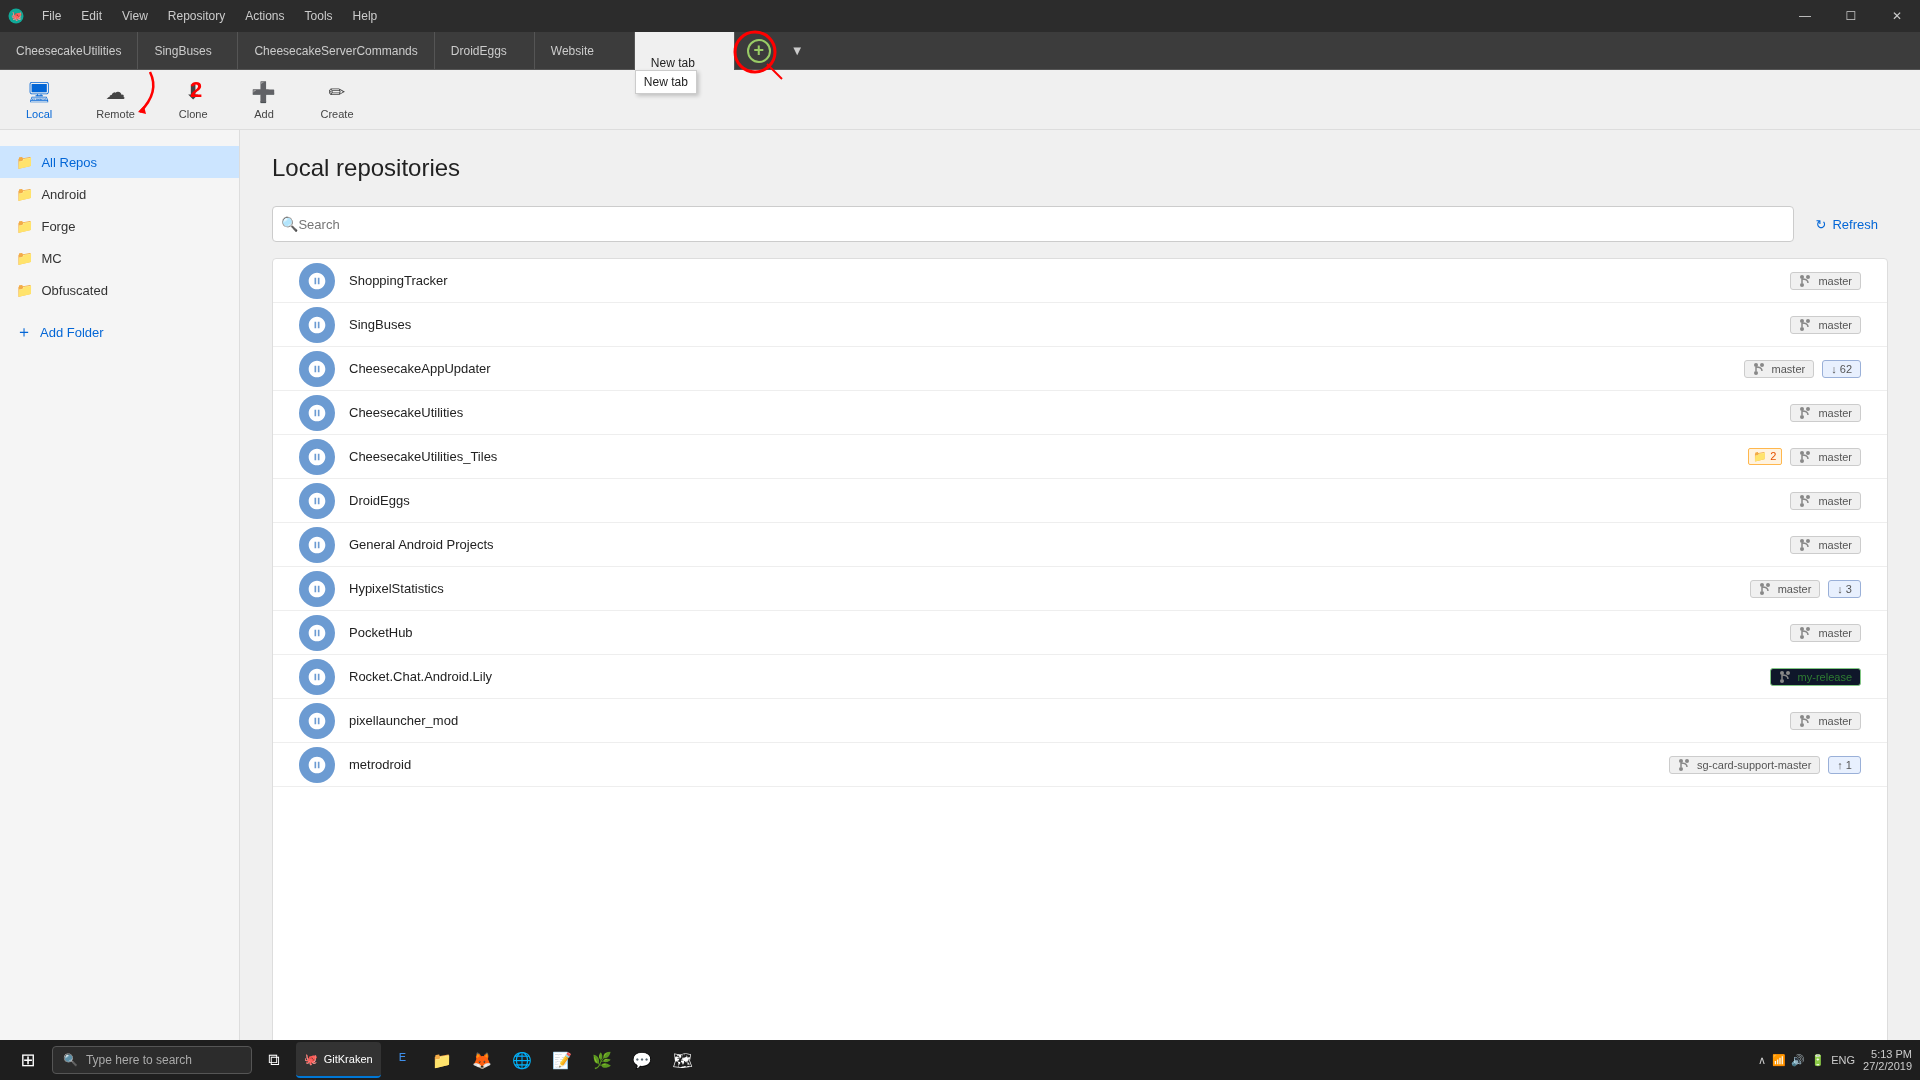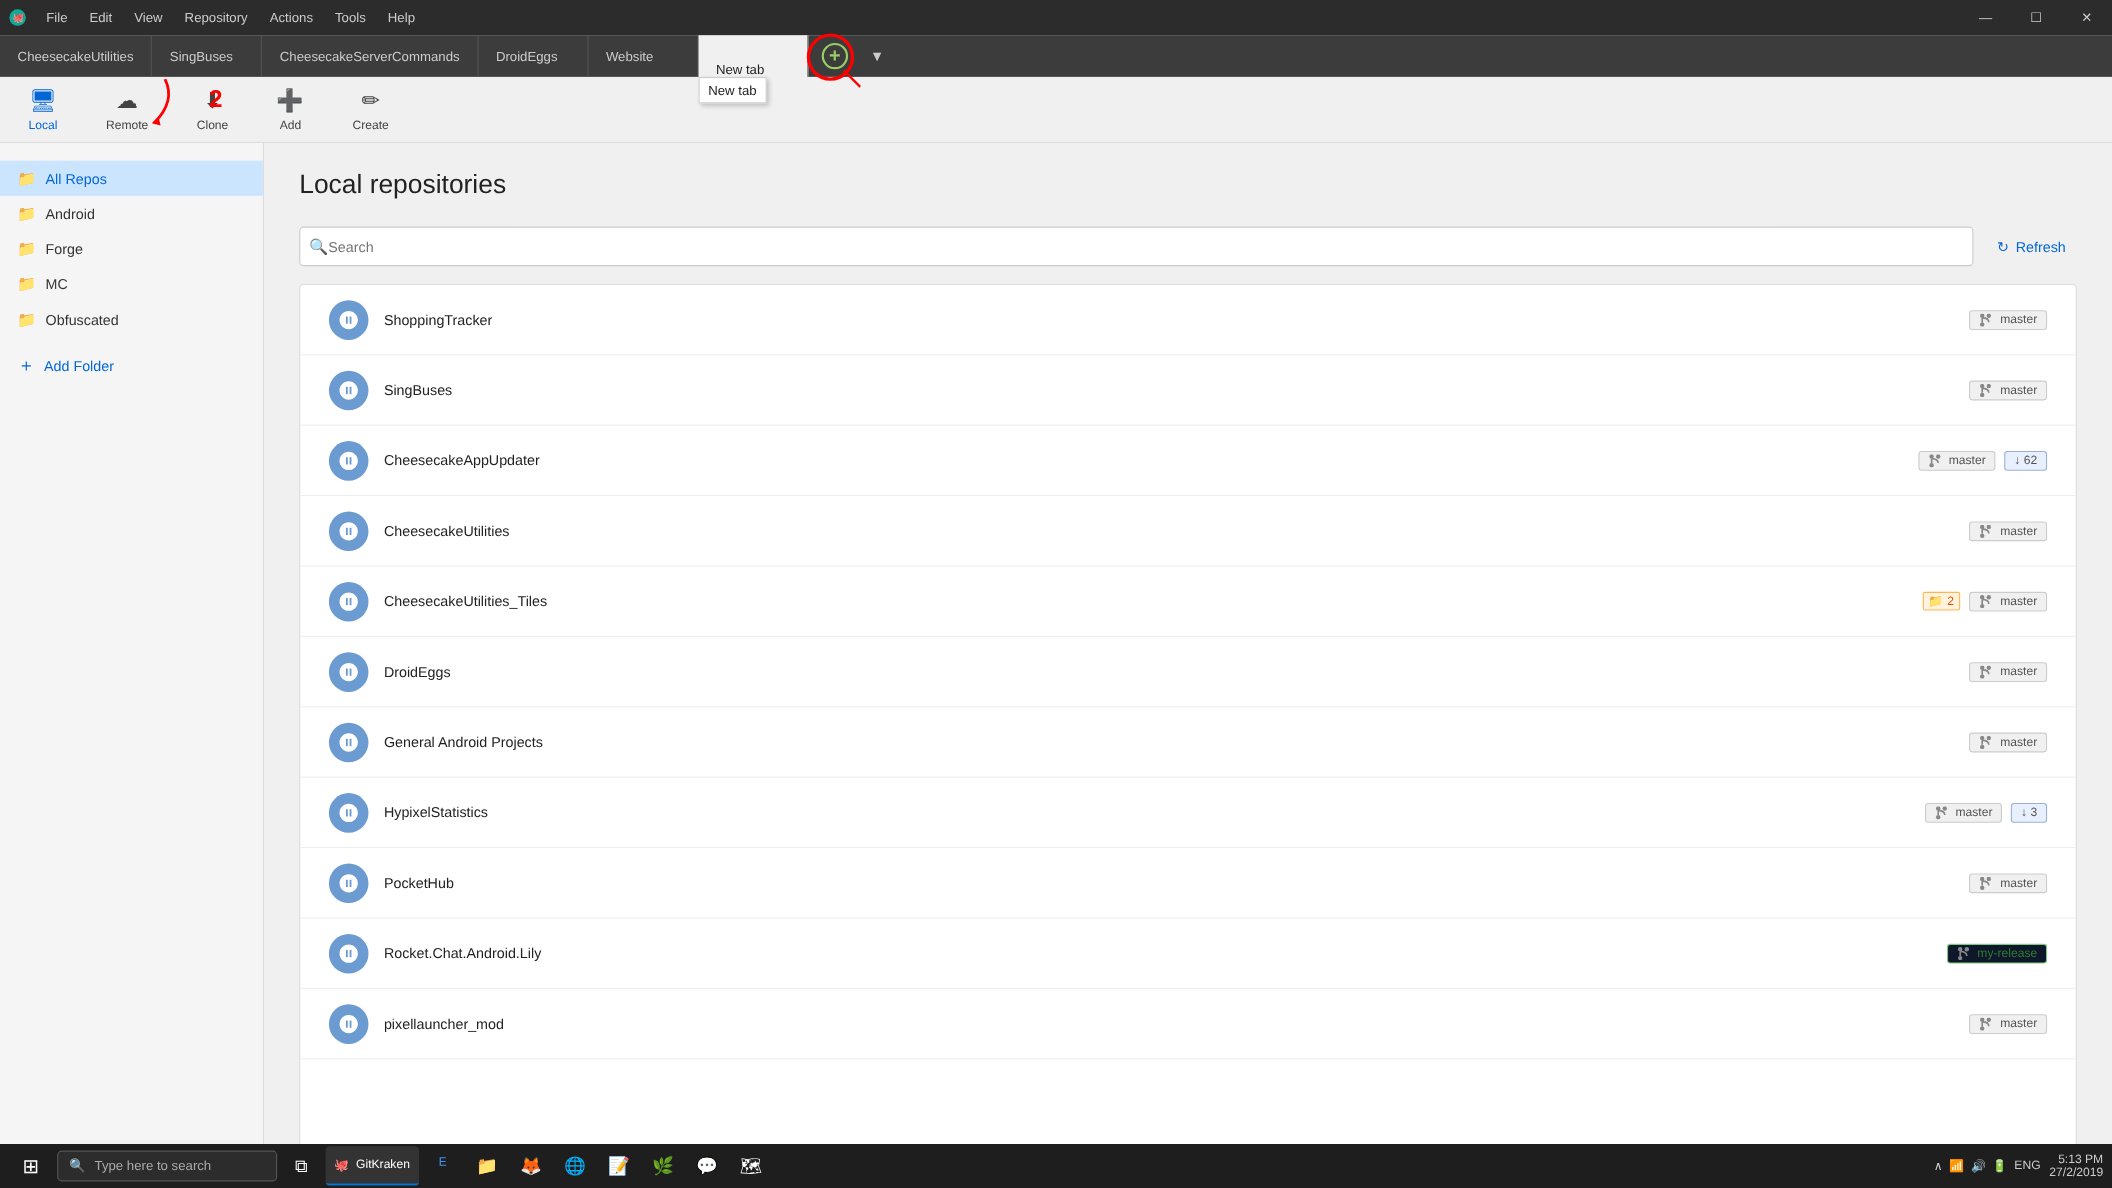--- a/index.html
+++ b/index.html
@@ -50,21 +50,21 @@
 
     
     .search-bar { display: flex; align-items: center; gap: 12px; margin-bottom: 16px; }
     .search-input-wrap { flex: 1; display: flex; align-items: center; background: #fff; border: 1px solid #ccc; border-radius: 4px; padding: 0 8px; height: 36px; }
     .search-input-wrap input { border: none; outline: none; flex: 1; font-size: 13px; color: #ef4444; background: transparent; }
     .search-icon { color: #888; font-size: 14px; }
     .refresh-btn { display: flex; align-items: center; gap: 6px; color: #0366d6; cursor: pointer; font-size: 13px; padding: 6px 10px; border-radius: 4px; }
 
     
     .repo-list { overflow-y: auto; height: calc(100% - 100px); border: 1px solid #ddd; background: #fff; border-radius: 4px; }
-    .repo-item { display: flex; align-items: center; padding: 0 26px; height: 64px; border-bottom: 1px solid #eee; cursor: pointer; }
+    .repo-item { display: flex; align-items: center; padding: 0 26px; height: 44px; border-bottom: 1px solid #eee; cursor: pointer; }
     .repo-icon { width: 36px; height: 36px; border-radius: 50%; background: #6c9bd2; display: flex; align-items: center; justify-content: center; margin-right: 14px; flex-shrink: 0; }
     .repo-icon svg { width: 20px; height: 20px; fill: #fff; }
     .repo-name { flex: 1; font-size: 13px; color: #222; font-weight: 500; }
     .repo-badges { display: flex; align-items: center; gap: 8px; }
     .badge { display: flex; align-items: center; gap: 4px; background: #f0f0f0; border: 1px solid #ccc; border-radius: 3px; padding: 2px 8px; font-size: 11px; color: #555; }
     .badge-blue { background: #e8f0fe; border-color: #9ab0d8; }
     .badge-orange { background: #fff3e0; border: 1px solid #ffb74d; color: #e65100; border-radius: 2px; padding: 1px 5px; font-size: 11px; }
     .badge-release { background: #0f172a; border-color: #81c784; color: #2e7d32; }
 
     
@@ -384,20 +384,38 @@
     </div>
     <span class="repo-name">pixellauncher_mod</span>
     <div class="repo-badges">
             <span class="badge"><svg width="12" height="12" viewBox="0 0 12 12" style="margin-right:3px;">
                 <circle cx="3" cy="2" r="2" fill="#888"></circle>
                 <circle cx="9" cy="2" r="2" fill="#888"></circle>
                 <circle cx="3" cy="10" r="2" fill="#888"></circle>
                 <line x1="3" y1="4" x2="3" y2="8" stroke="#888" stroke-width="1.5"></line>
                 <path d="M3 4 Q9 4 9 8" stroke="#888" stroke-width="1.5" fill="none"></path>
               </svg> master</span>
+          </div>
+  </div>
+        <div class="repo-item">
+    <div class="repo-icon">
+      <svg viewBox="0 0 24 24">
+              <path d="M12 2C6.48 2 2 6.48 2 12s4.48 10 10 10 10-4.48 10-10S17.52 2 12 2zm-1 14H9V8h2v8zm4 0h-2V8h2v8z" fill="#fff"></path>
+            </svg>
+    </div>
+    <span class="repo-name">metrodroid</span>
+    <div class="repo-badges">
+            <span class="badge"><svg width="12" height="12" viewBox="0 0 12 12" style="margin-right:3px;">
+                <circle cx="3" cy="2" r="2" fill="#888"></circle>
+                <circle cx="9" cy="2" r="2" fill="#888"></circle>
+                <circle cx="3" cy="10" r="2" fill="#888"></circle>
+                <line x1="3" y1="4" x2="3" y2="8" stroke="#888" stroke-width="1.5"></line>
+                <path d="M3 4 Q9 4 9 8" stroke="#888" stroke-width="1.5" fill="none"></path>
+              </svg> sg-card-support-master</span>
+            <span class="badge badge-blue">↑ 1</span>
           </div>
   </div>
       </div>
   </div>
 </div>
 
 <div class="taskbar">
   <div class="taskbar-start">⊞</div>
   <div class="taskbar-search">
     <span>🔍</span>

